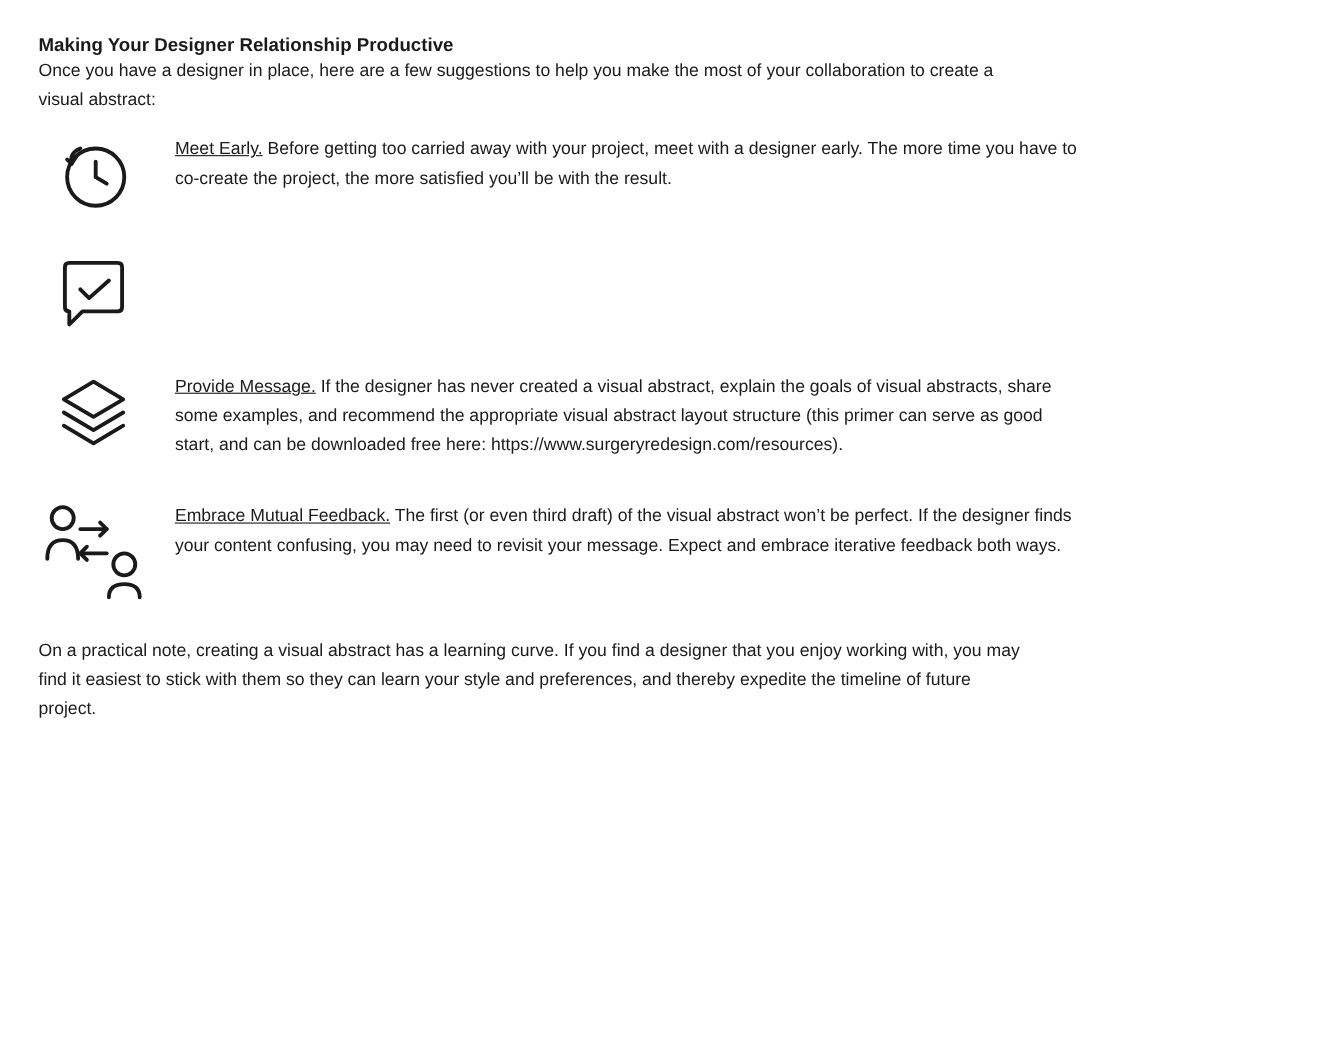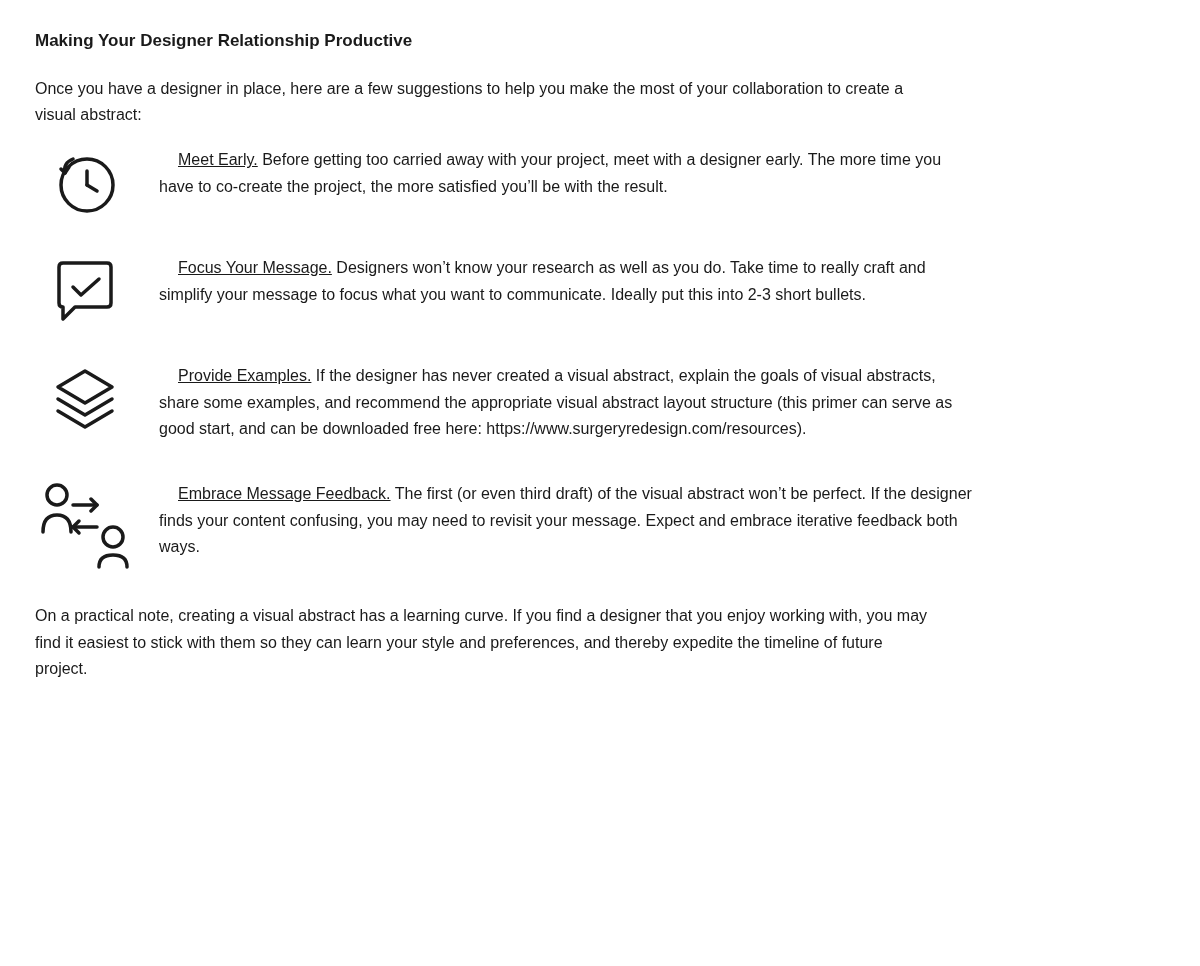--- a/index.html
+++ b/index.html
@@ -14,21 +14,20 @@
       font-size: 16px;
       color: #1a1a1a;
       width: 1200px;
       min-height: 966px;
       padding: 30px 40px 40px 35px;
     }
 
     .page-title {
       font-weight: bold;
       font-size: 17px;
-      margin-bottom: 24px;
       line-height: 1.3;
     }
 
     .intro-text {
       font-size: 16px;
       line-height: 1.6;
       margin-bottom: 16px;
       max-width: 900px;
     }
 
@@ -61,21 +60,20 @@
       flex: 1;
       font-size: 16px;
       line-height: 1.65;
       max-width: 820px;
       padding-top: 4px;
     }
 
     .tip-label {
       text-decoration: underline;
       font-weight: normal;
-      margin-left: 19px;
     }
 
     .closing-text {
       font-size: 16px;
       line-height: 1.65;
       max-width: 900px;
     }
   </style>
 </head>
 <body>
@@ -106,38 +104,35 @@
 
   <div class="tip-row">
     <div class="tip-icon">
       <svg width="80" height="80" viewBox="0 0 80 80" fill="none" stroke="#1a1a1a" stroke-width="3.5" stroke-linecap="round" stroke-linejoin="round">
 
         <path d="M14 16 Q14 12 18 12 L62 12 Q66 12 66 16 L66 52 Q66 56 62 56 L30 56 L18 68 L18 56 Q14 56 14 52 Z"></path>
 
         <polyline points="28,36 36,44 54,28"></polyline>
       </svg>
     </div>
-    <div class="tip-content">
-      <span class="tip-label">Focus Your Message.</span><span> Designers won’t know your research as well as you do. Take time to really craft and simplify your message to focus what you want to communicate. Ideally put this into 2-3 short bullets.</span>
-    </div>
   </div>
 
   <div class="tip-row">
     <div class="tip-icon">
       <svg width="90" height="90" viewBox="0 0 90 90" fill="none" stroke="#1a1a1a" stroke-width="3.5" stroke-linecap="round" stroke-linejoin="round">
 
         <polygon points="45,12 72,28 45,44 18,28"></polygon>
 
         <polyline points="18,40 45,56 72,40"></polyline>
 
         <polyline points="18,52 45,68 72,52"></polyline>
       </svg>
     </div>
     <div class="tip-content">
-      <span class="tip-label">Provide Examples.</span><span> If the designer has never created a visual abstract, explain the goals of visual abstracts, share some examples, and recommend the appropriate visual abstract layout structure (this primer can serve as good start, and can be downloaded free here: https://www.surgeryredesign.com/resources).</span>
+      <span class="tip-label">Provide Message.</span><span> If the designer has never created a visual abstract, explain the goals of visual abstracts, share some examples, and recommend the appropriate visual abstract layout structure (this primer can serve as good start, and can be downloaded free here: https://www.surgeryredesign.com/resources).</span>
     </div>
   </div>
 
   <div class="tip-row">
     <div class="tip-icon">
       <svg width="100" height="90" viewBox="0 0 100 90" fill="none" stroke="#1a1a1a" stroke-width="3.5" stroke-linecap="round" stroke-linejoin="round">
 
         <circle cx="22" cy="18" r="10"></circle>
 
         <path d="M8 55 Q8 38 22 38 Q36 38 36 55"></path>
@@ -147,19 +142,19 @@
         <path d="M64 90 Q64 78 78 78 Q92 78 92 90"></path>
 
         <path d="M38 28 L62 28"></path>
         <polyline points="56,22 62,28 56,34"></polyline>
 
         <path d="M62 50 L38 50"></path>
         <polyline points="44,44 38,50 44,56"></polyline>
       </svg>
     </div>
     <div class="tip-content">
-      <span class="tip-label">Embrace Message Feedback.</span><span> The first (or even third draft) of the visual abstract won’t be perfect.  If the designer finds your content confusing, you may need to revisit your message. Expect and embrace iterative feedback both ways.</span>
+      <span class="tip-label">Embrace Mutual Feedback.</span><span> The first (or even third draft) of the visual abstract won’t be perfect.  If the designer finds your content confusing, you may need to revisit your message. Expect and embrace iterative feedback both ways.</span>
     </div>
   </div>
 
 </div>
 
 <p class="closing-text">On a practical note, creating a visual abstract has a learning curve. If you find a designer that you enjoy working with, you may find it easiest to stick with them so they can learn your style and preferences, and thereby expedite the timeline of future project.</p>
 
 </body></html>

